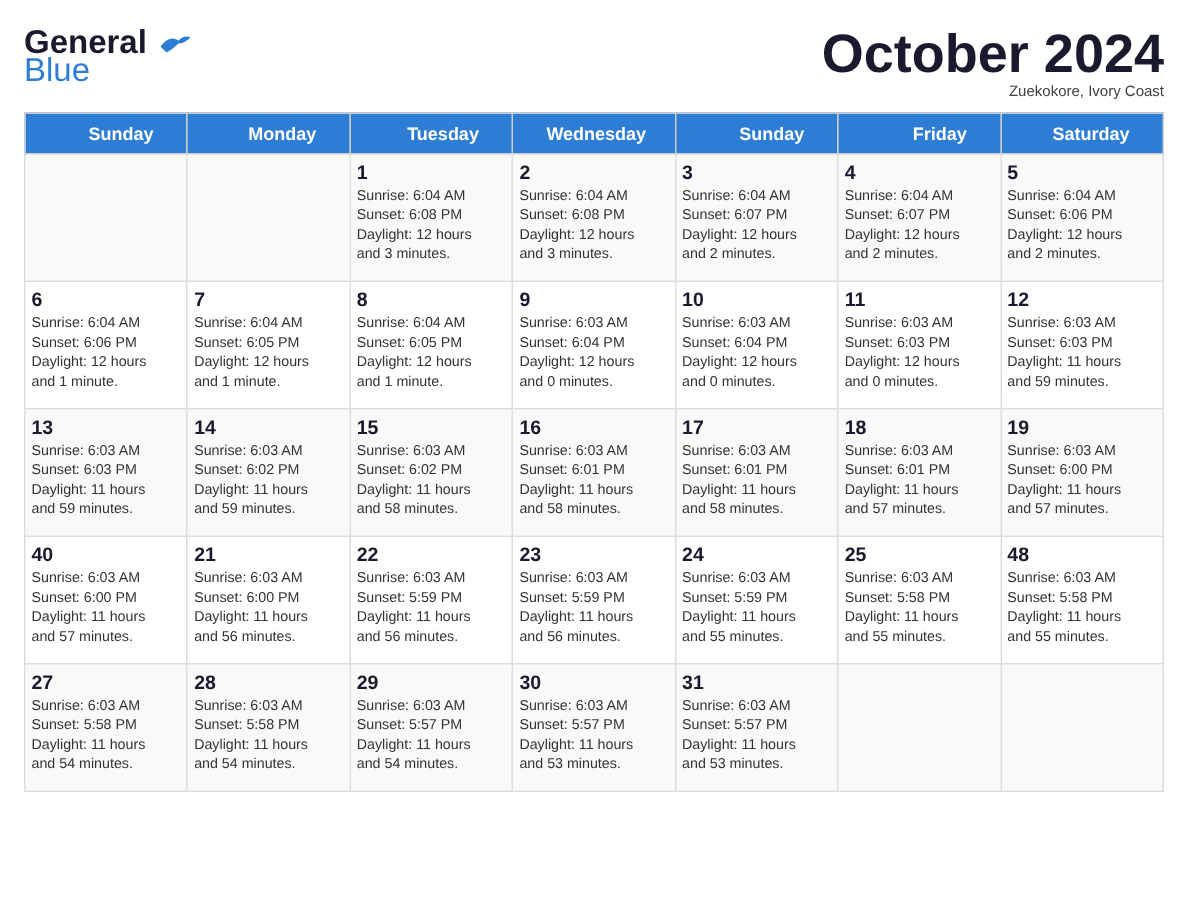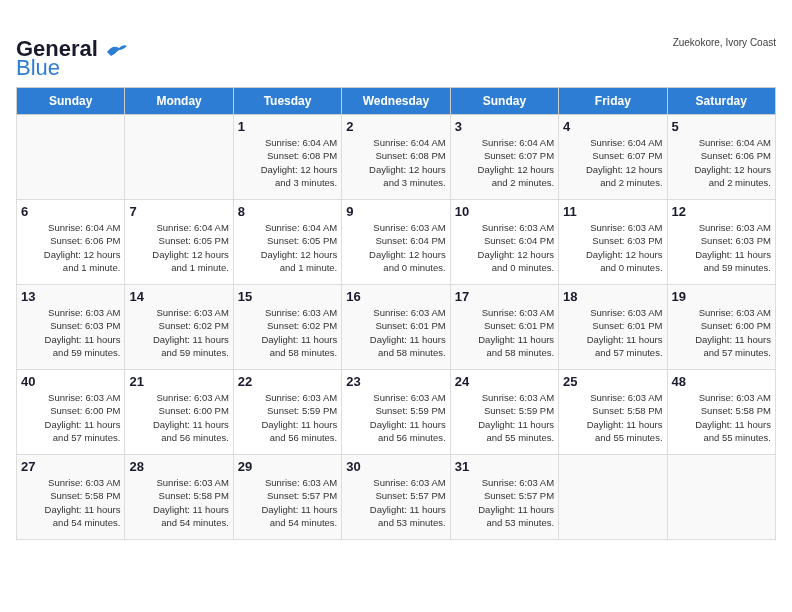--- a/index.html
+++ b/index.html
@@ -8,21 +8,20 @@
       background: #fff;
       width: 792px;
       min-height: 612px;
       padding: 16px;
     }
     .header-area {
       display: flex;
       justify-content: space-between;
       align-items: flex-start;
       margin-bottom: 8px;
-      margin-top: 21px;
     }
     .logo {
       display: flex;
       flex-direction: column;
       align-items: flex-start;
     }
     .title-area {
       text-align: right;
     }
     .month-title {
@@ -38,22 +37,22 @@
     table {
       width: 100%;
       border-collapse: collapse;
       table-layout: fixed;
     }
     thead tr th {
       background-color: #2e7dd4;
       color: white;
       font-size: 12px;
       font-weight: bold;
-      padding: 6px 8px;
-      text-align: center;
+      padding: 6px 22px;
+      text-align: right;
       border: 1px solid #ccc;
     }
     tbody tr td {
       vertical-align: top;
       font-size: 10px;
       color: #333;
       padding: 4px;
       border: 1px solid #ddd;
       height: 85px;
       background: #fff;
@@ -65,39 +64,39 @@
       font-size: 13px;
       font-weight: bold;
       color: #1a1a2e;
       display: block;
       margin-bottom: 2px;
     }
     .day-info {
       font-size: 9.5px;
       line-height: 1.4;
       color: #333;
-      text-align: right;
     }
   </style>
 </head>
 <body>
 
 <div class="header-area">
   <div class="logo">
     <div style="display:flex;align-items:center;gap:2px;">
       <div style="font-size:22px;font-weight:bold;color:#1a1a2e;line-height:1.1;">
         <span style="color:#1a1a2e;">General</span>
         <svg width="22" height="16" viewBox="0 0 22 16" style="vertical-align:middle;margin-left:1px;">
           <path d="M2 10 Q8 2 14 6 Q18 2 22 4 Q18 8 14 8 Q10 12 6 14 Z" fill="#2e7dd4"></path>
         </svg>
       </div>
     </div>
     <div style="font-size:22px;font-weight:normal;color:#2e7dd4;line-height:1.0;margin-top:-4px;">Blue</div>
   </div>
   <div class="title-area">
+    <div class="month-title">October 2024</div>
     <div class="subtitle">Zuekokore, Ivory Coast</div>
   </div>
 </div>
 
 <table>
   <thead>
     <tr>
 
     <th>Sunday</th>
         <th>Monday</th>

